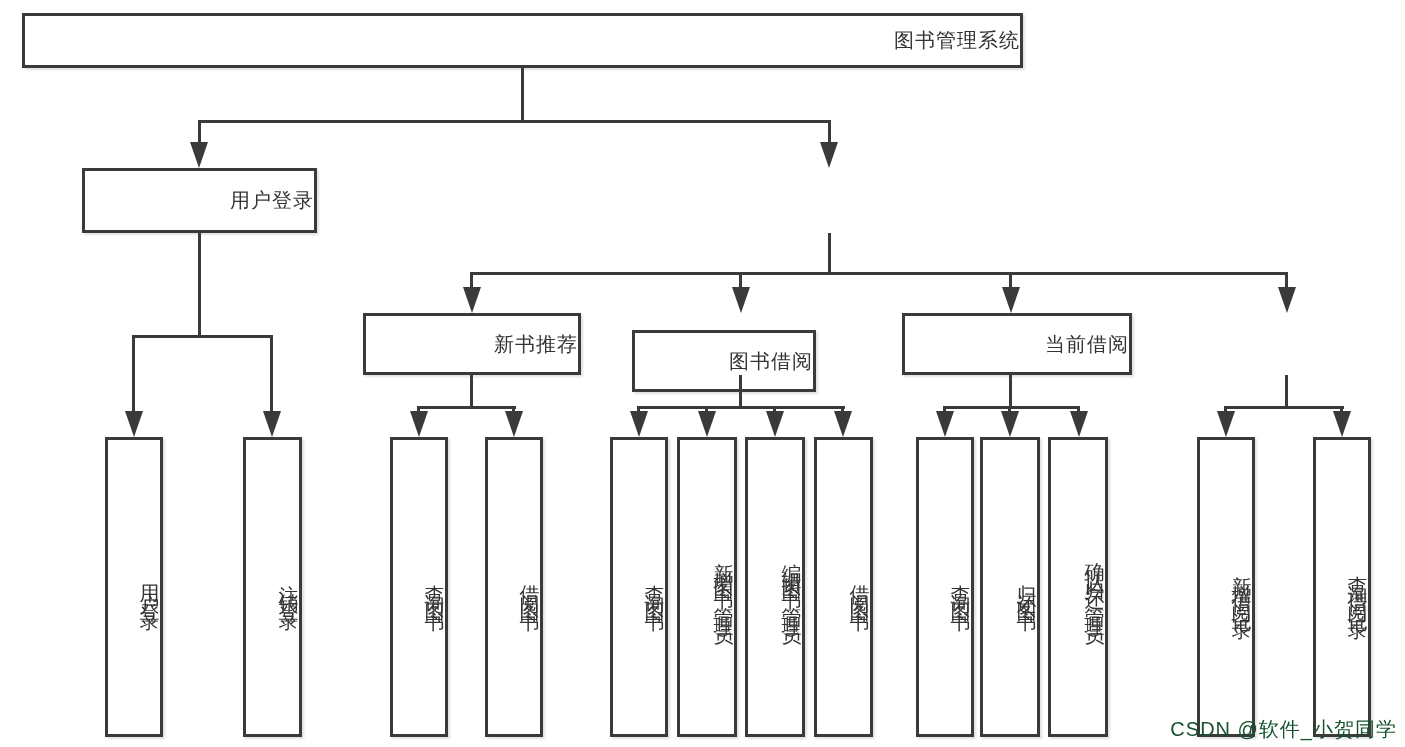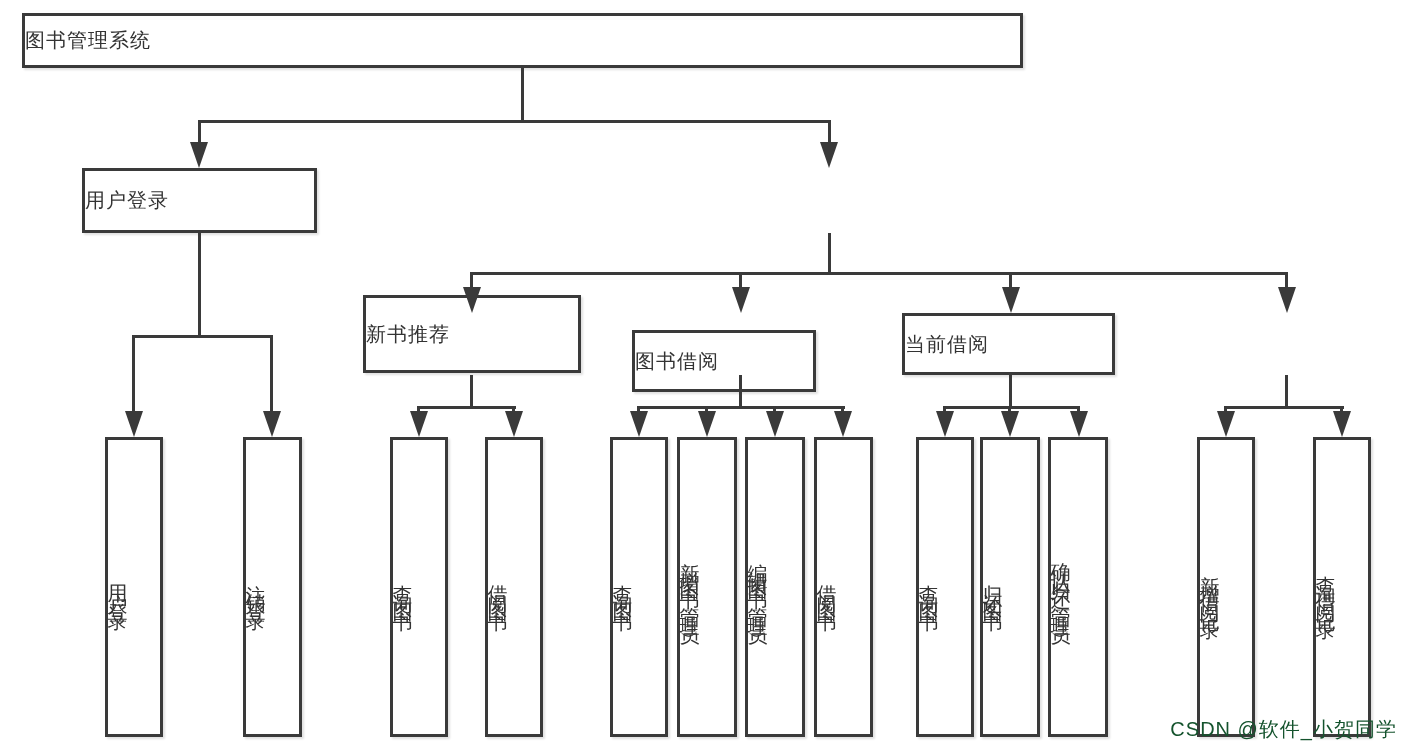--- a/index.html
+++ b/index.html
@@ -3,21 +3,21 @@
 <meta charset="utf-8">
 <style>
   html,body{margin:0;padding:0;background:#ffffff;}
   body{font-family:"Liberation Sans","DejaVu Sans",sans-serif;}
   #stage{position:relative;width:1405px;height:747px;background:#ffffff;overflow:hidden;}
   .node{
     position:absolute;
     box-sizing:border-box;
     border:3px solid #3a3a3a;
     background:#ffffff;
-    display:flex;align-items:center;justify-content:flex-start;
+    display:flex;align-items:center;justify-content:flex-end;
     color:#333333;
     box-shadow:2px 2px 2px rgba(0,0,0,0.12);
   }
   .hnode{font-size:20px;letter-spacing:1px;}
   .leaf span{
     writing-mode:vertical-rl;
     font-size:20px;
     letter-spacing:9px;
     line-height:1;
     color:#333333;
@@ -45,27 +45,27 @@
 <div id="stage">
 
   <div class="node hnode" style="left:22px;top:13px;width:1001px;height:55px;">
     <span>图书管理系统</span>
   </div>
 
   <div class="node hnode" style="left:82px;top:168px;width:235px;height:65px;">
     <span>用户登录</span>
   </div>
 
-  <div class="node hnode" style="left:363px;top:295px;width:218px;height:78px;">
+  <div class="node hnode" style="left:363px;top:313px;width:218px;height:62px;">
     <span>新书推荐</span>
   </div>
   <div class="node hnode" style="left:632px;top:330px;width:184px;height:62px;">
     <span>图书借阅</span>
   </div>
-  <div class="node hnode" style="left:902px;top:313px;width:213px;height:62px;">
+  <div class="node hnode" style="left:902px;top:313px;width:230px;height:62px;">
     <span>当前借阅</span>
   </div>
 
   <div class="node leaf" style="left:105px;top:437px;width:58px;height:300px;">
     <span>用户登录</span>
   </div>
   <div class="node leaf" style="left:243px;top:437px;width:59px;height:300px;">
     <span>注销登录</span>
   </div>
 

